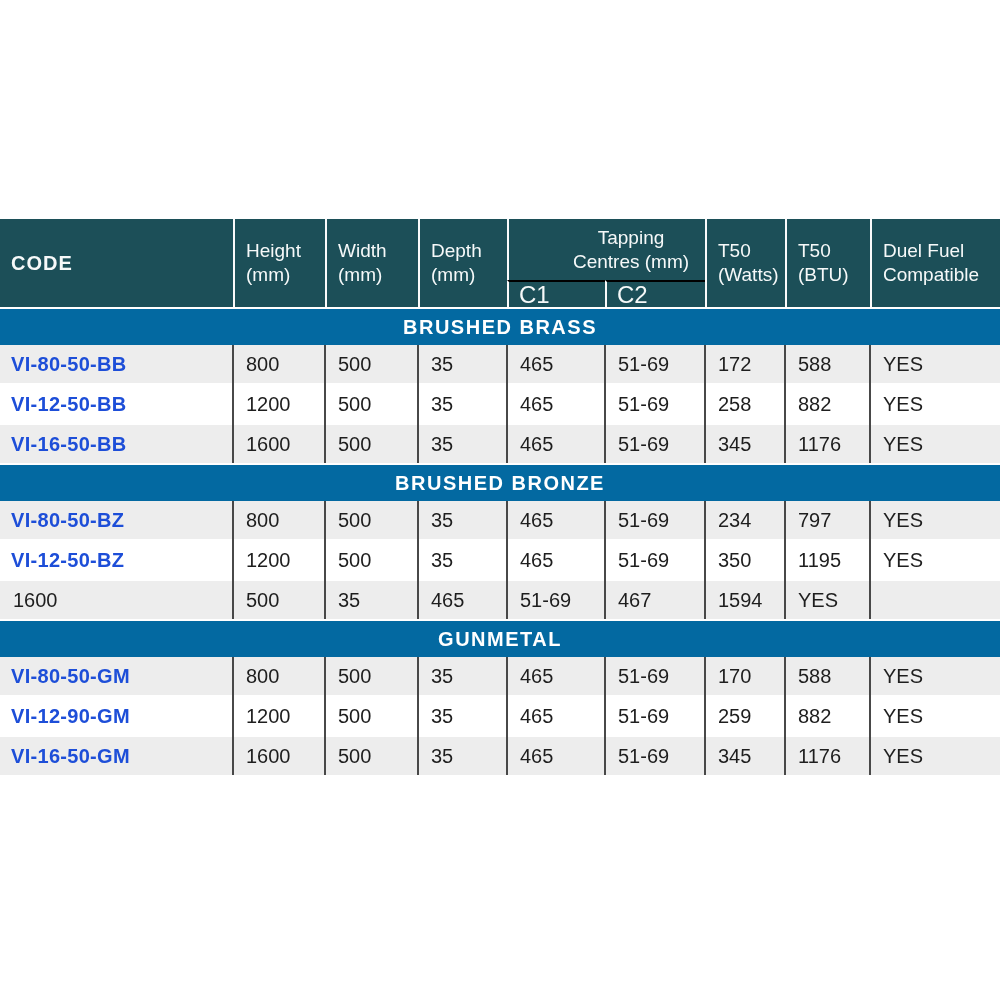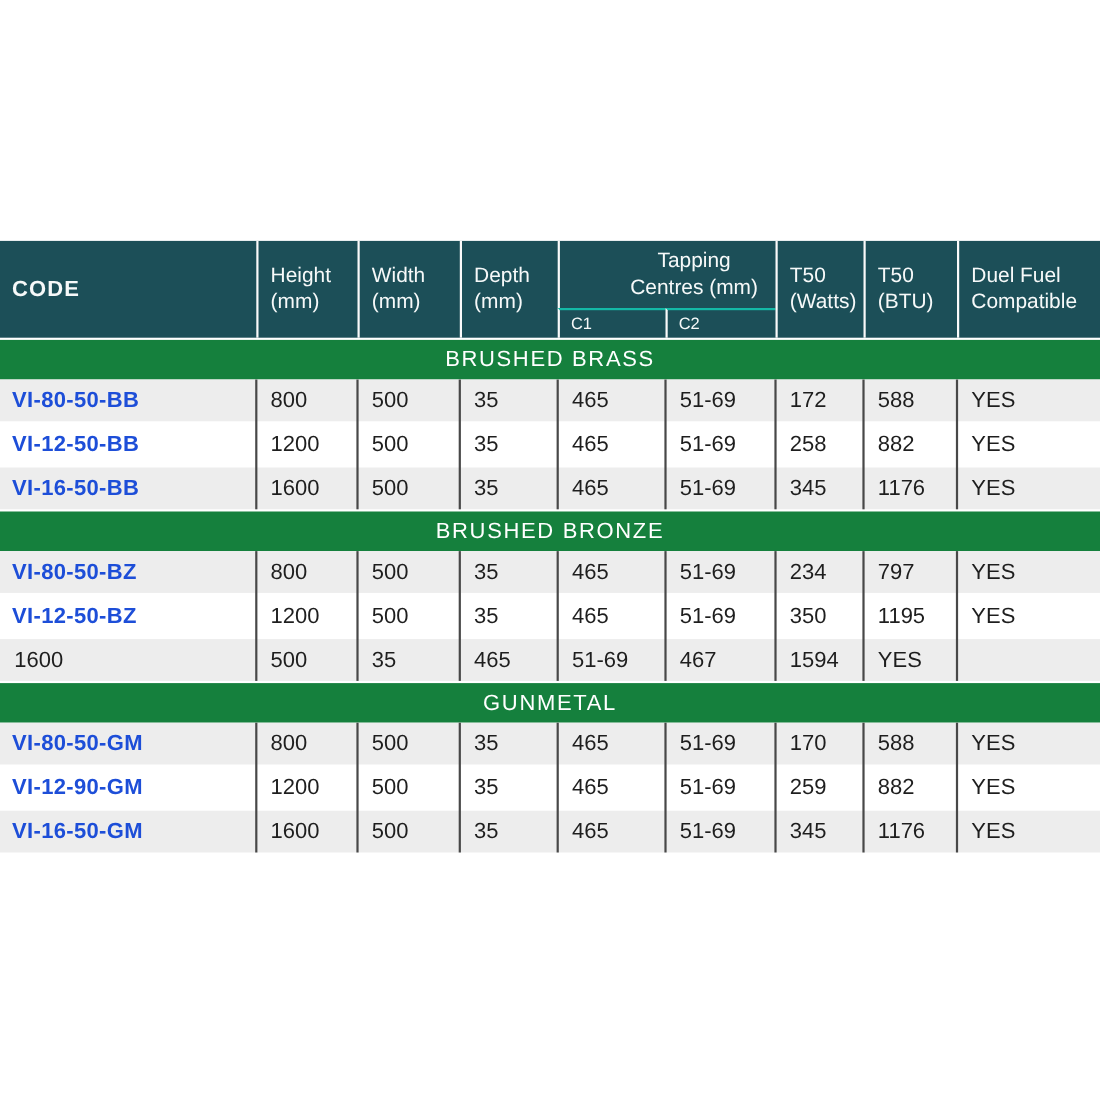--- a/index.html
+++ b/index.html
@@ -28,29 +28,29 @@
     padding-left:11px; font-size:19px; line-height:24px;
   }
   .col2{grid-column:2}.col3{grid-column:3}.col4{grid-column:4}
   .col7{grid-column:7}.col8{grid-column:8}.col9{grid-column:9}
   .tapping-h {
     grid-column:5/7; grid-row:1; display:flex; flex-direction:column;
     justify-content:center; text-align:center; font-size:19px; line-height:24px;padding-left:48px;
   }
   .sub-h {
     grid-row:2; display:flex; align-items:center; padding-left:10px;
-    font-size:15px; border-top:2px solid #14b8a6;
+    font-size:24px; border-top:2px solid #000000;
   }
   .sub-c1{grid-column:5} .sub-c2{grid-column:6}
 
   
   .band {
-    height:36px; margin-top:2px; background:#15803d; color:#ffffff;
+    height:36px; margin-top:2px; background:#0369a1; color:#ffffff;
     display:flex; align-items:center; justify-content:center;
-    font-weight:normal; font-size:20px; letter-spacing:1.5px;
+    font-weight:bold; font-size:20px; letter-spacing:1.5px;
   }
 
   
   .block { position:relative; }
   .row {
     display:grid;
     grid-template-columns:233px 92px 93px 89px 98px 100px 80px 85px 130px;
     height:38px;
   }
   .row + .row { margin-top:2px; }

